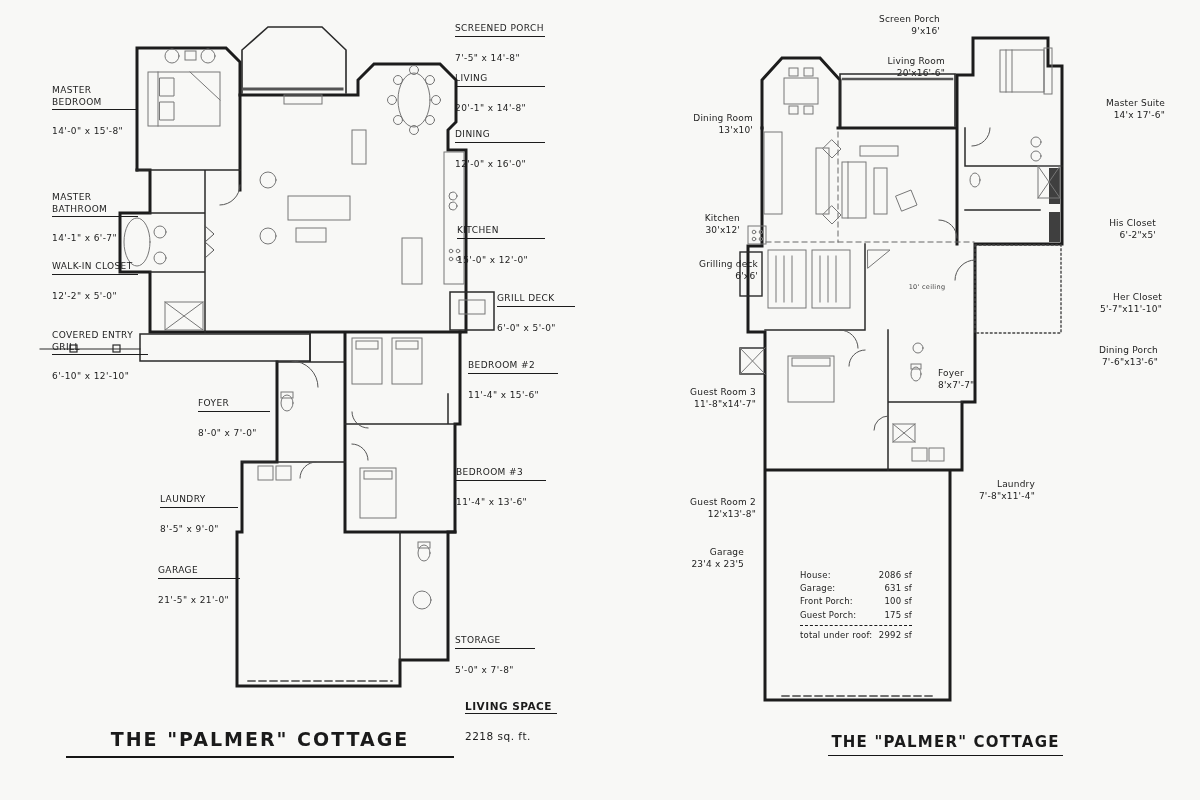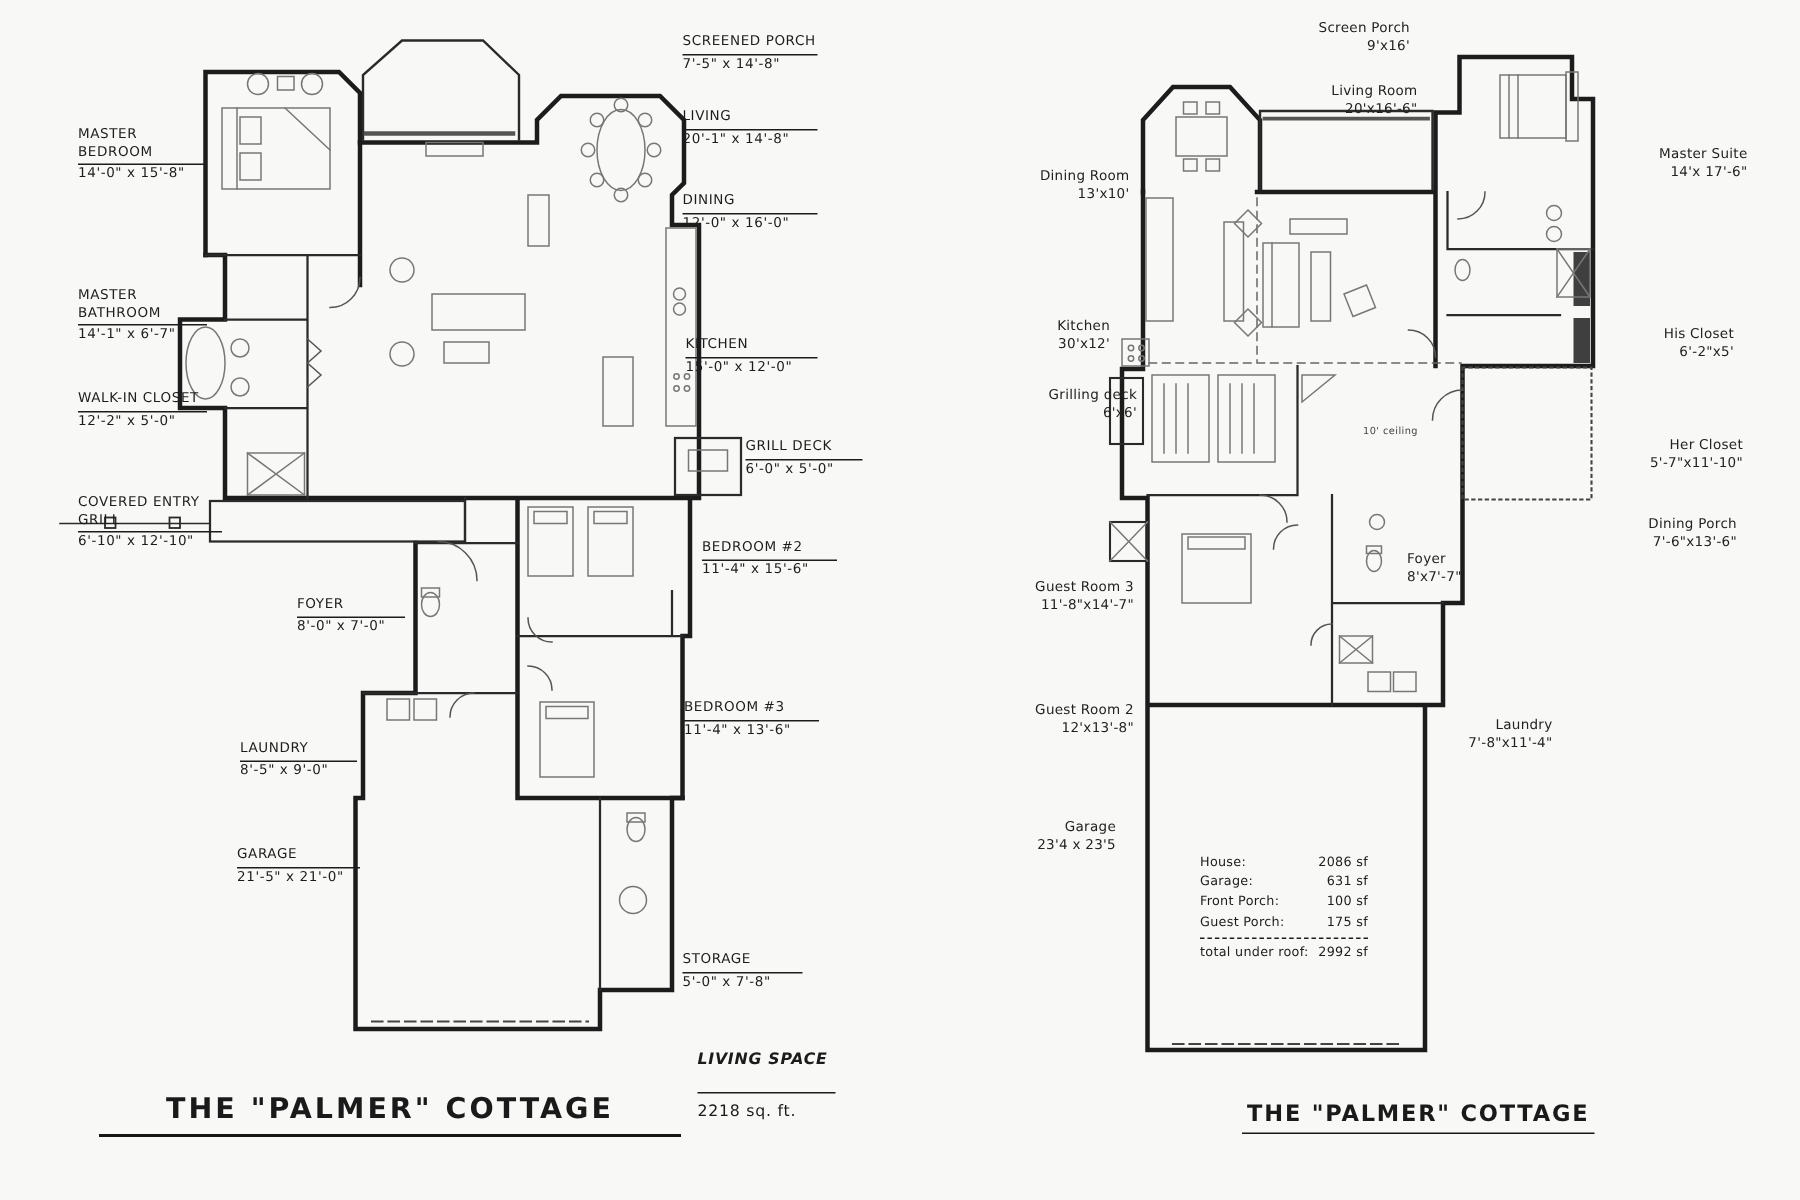--- a/index.html
+++ b/index.html
@@ -1,26 +1,26 @@
 <!DOCTYPE html>
 <html><head>
 <meta charset="utf-8">
 <style>
   html,body{margin:0;padding:0;background:#e9e9e7;}
   #canvas{position:relative;width:1200px;height:800px;background:#f8f8f6;overflow:hidden;
           font-family:"DejaVu Sans",sans-serif;color:#1b1b1b;}
   svg{position:absolute;left:0;top:0;}
   .lbl{position:absolute;font-size:9px;line-height:1.3;letter-spacing:.4px;color:#1c1c1c;}
-  .lbl .nm{display:block;border-bottom:1px solid #1c1c1c;padding-bottom:1px;margin-bottom:1px;}
+  .lbl .nm{display:block;border-bottom:1px solid #1c1c1c;padding-bottom:1px;margin-bottom:16px;}
   .rlbl{position:absolute;font-size:9px;line-height:1.35;letter-spacing:.2px;color:#222;text-align:right;}
   .rlbl .nm{display:block;}
   .title{position:absolute;text-align:center;font-weight:600;border-bottom:2px solid #161616;
          letter-spacing:2px;color:#1a1a1a;}
   .lspace{position:absolute;font-size:10.5px;font-weight:600;letter-spacing:.5px;}
-  .lspace .nm{display:block;border-bottom:1.5px solid #1c1c1c;padding-bottom:16px;margin-bottom:6px;font-style:italic;}
+  .lspace .nm{display:block;border-bottom:1.5px solid #1c1c1c;padding-bottom:1px;margin-bottom:16px;}
   .lspace .val{font-weight:400;}
   .areabox{position:absolute;font-size:8.5px;line-height:1.55;letter-spacing:.2px;color:#1c1c1c;}
   .areabox .row{display:flex;justify-content:space-between;}
   .areabox .total{border-top:1px dashed #1c1c1c;margin-top:3px;padding-top:3px;}
   .ceil{position:absolute;font-size:6.5px;color:#444;text-align:center;letter-spacing:.3px;}
 </style>
 </head>
 <body>
 
 <div id="canvas">
@@ -223,21 +223,21 @@
   <div class="rlbl" style="left:845px;top:55px;width:100px"><span class="nm">Living Room</span><span>20'x16'-6"</span></div>
   <div class="rlbl" style="left:1075px;top:97px;width:90px"><span class="nm">Master Suite</span><span>14'x 17'-6"</span></div>
   <div class="rlbl" style="left:665px;top:112px;width:88px"><span class="nm">Dining Room</span><span>13'x10'</span></div>
   <div class="rlbl" style="left:668px;top:212px;width:72px"><span class="nm">Kitchen</span><span>30'x12'</span></div>
   <div class="rlbl" style="left:660px;top:258px;width:98px"><span class="nm">Grilling deck</span><span>6'x6'</span></div>
   <div class="rlbl" style="left:1078px;top:217px;width:78px"><span class="nm">His Closet</span><span>6'-2"x5'</span></div>
   <div class="rlbl" style="left:1076px;top:291px;width:86px"><span class="nm">Her Closet</span><span>5'-7"x11'-10"</span></div>
   <div class="rlbl" style="left:1070px;top:344px;width:88px"><span class="nm">Dining Porch</span><span>7'-6"x13'-6"</span></div>
   <div class="rlbl" style="left:938px;top:367px;width:60px;text-align:left"><span class="nm">Foyer</span><span>8'x7'-7"</span></div>
   <div class="rlbl" style="left:664px;top:386px;width:92px"><span class="nm">Guest Room 3</span><span>11'-8"x14'-7"</span></div>
-  <div class="rlbl" style="left:664px;top:468px;width:92px"><span class="nm">Guest Room 2</span><span>12'x13'-8"</span></div>
+  <div class="rlbl" style="left:664px;top:496px;width:92px"><span class="nm">Guest Room 2</span><span>12'x13'-8"</span></div>
   <div class="rlbl" style="left:955px;top:478px;width:80px"><span class="nm">Laundry</span><span>7'-8"x11'-4"</span></div>
   <div class="rlbl" style="left:662px;top:546px;width:82px"><span class="nm">Garage</span><span>23'4 x 23'5</span></div>
 
   <div class="ceil" style="left:898px;top:283px;width:58px">10' ceiling</div>
 
   <div class="areabox" style="left:800px;top:569px;width:112px">
     <div class="row">
         <span>House:</span>
         <span>2086 sf</span>
       </div>

